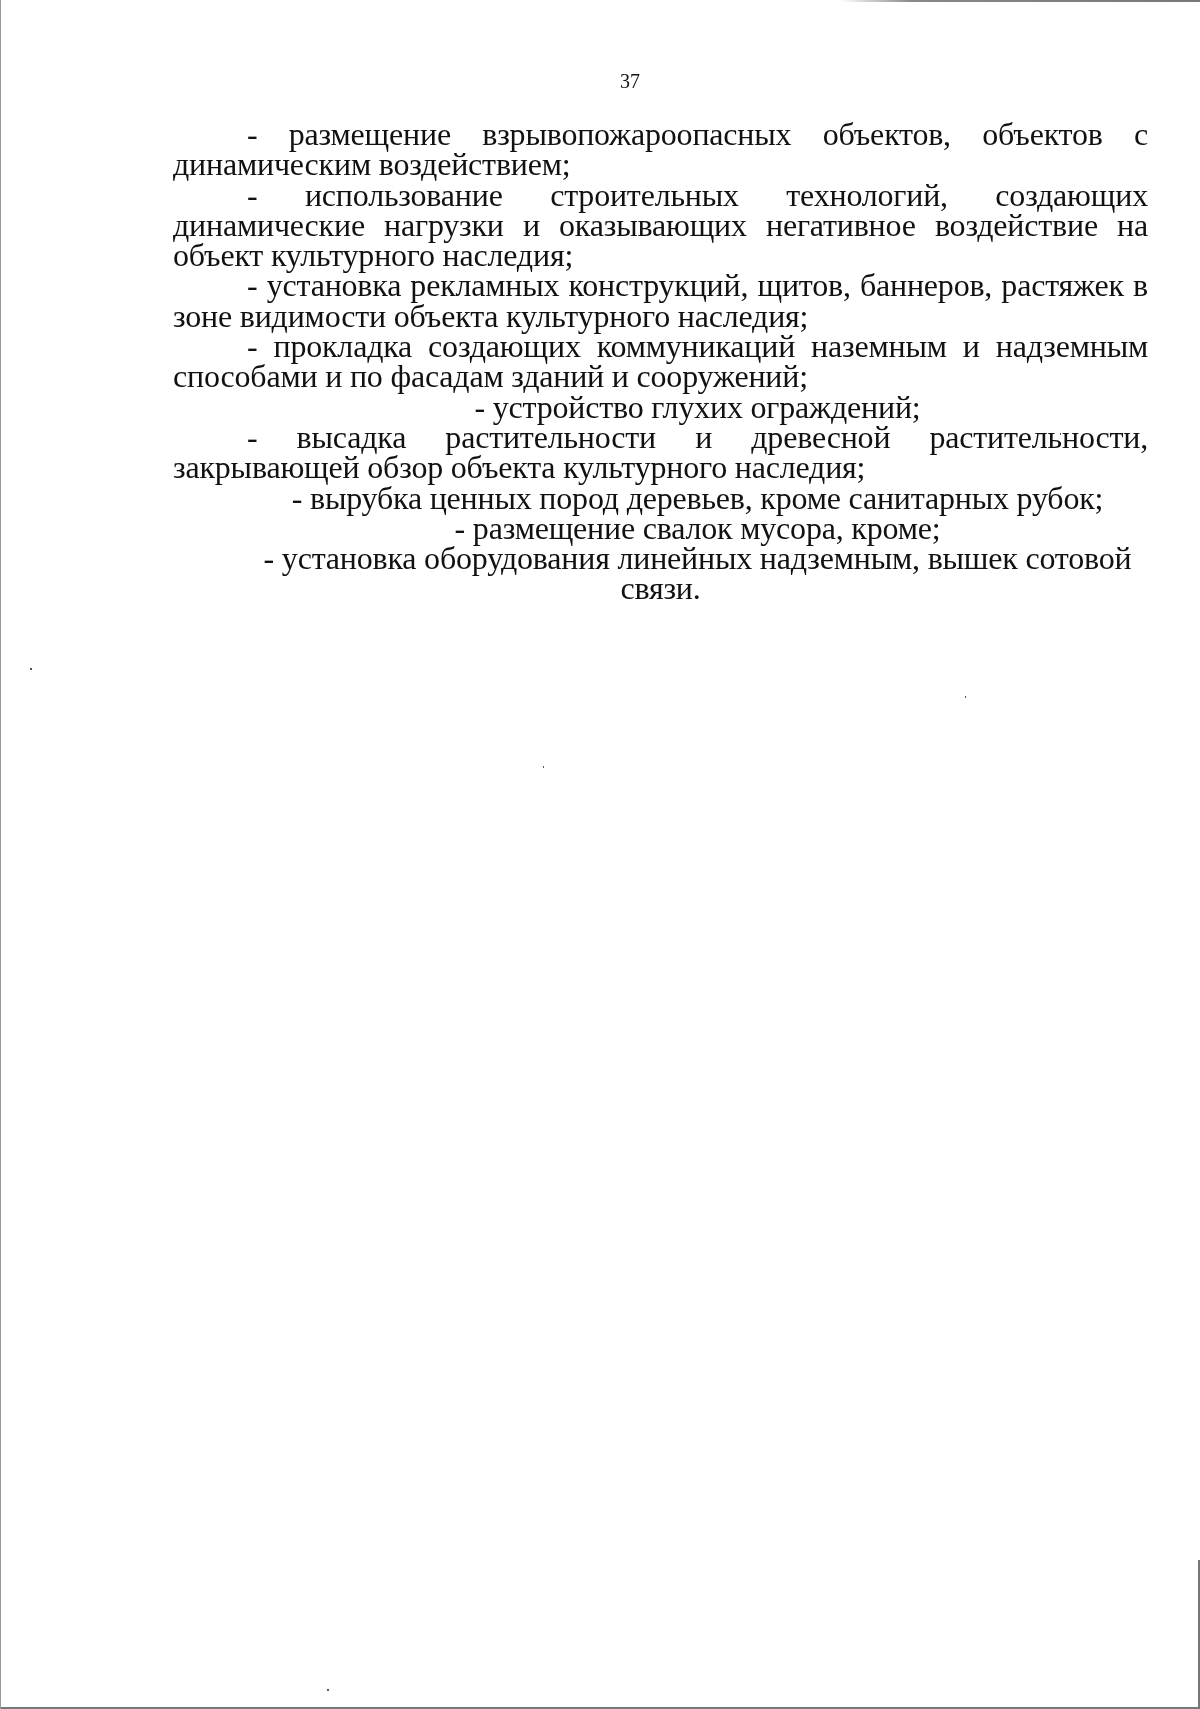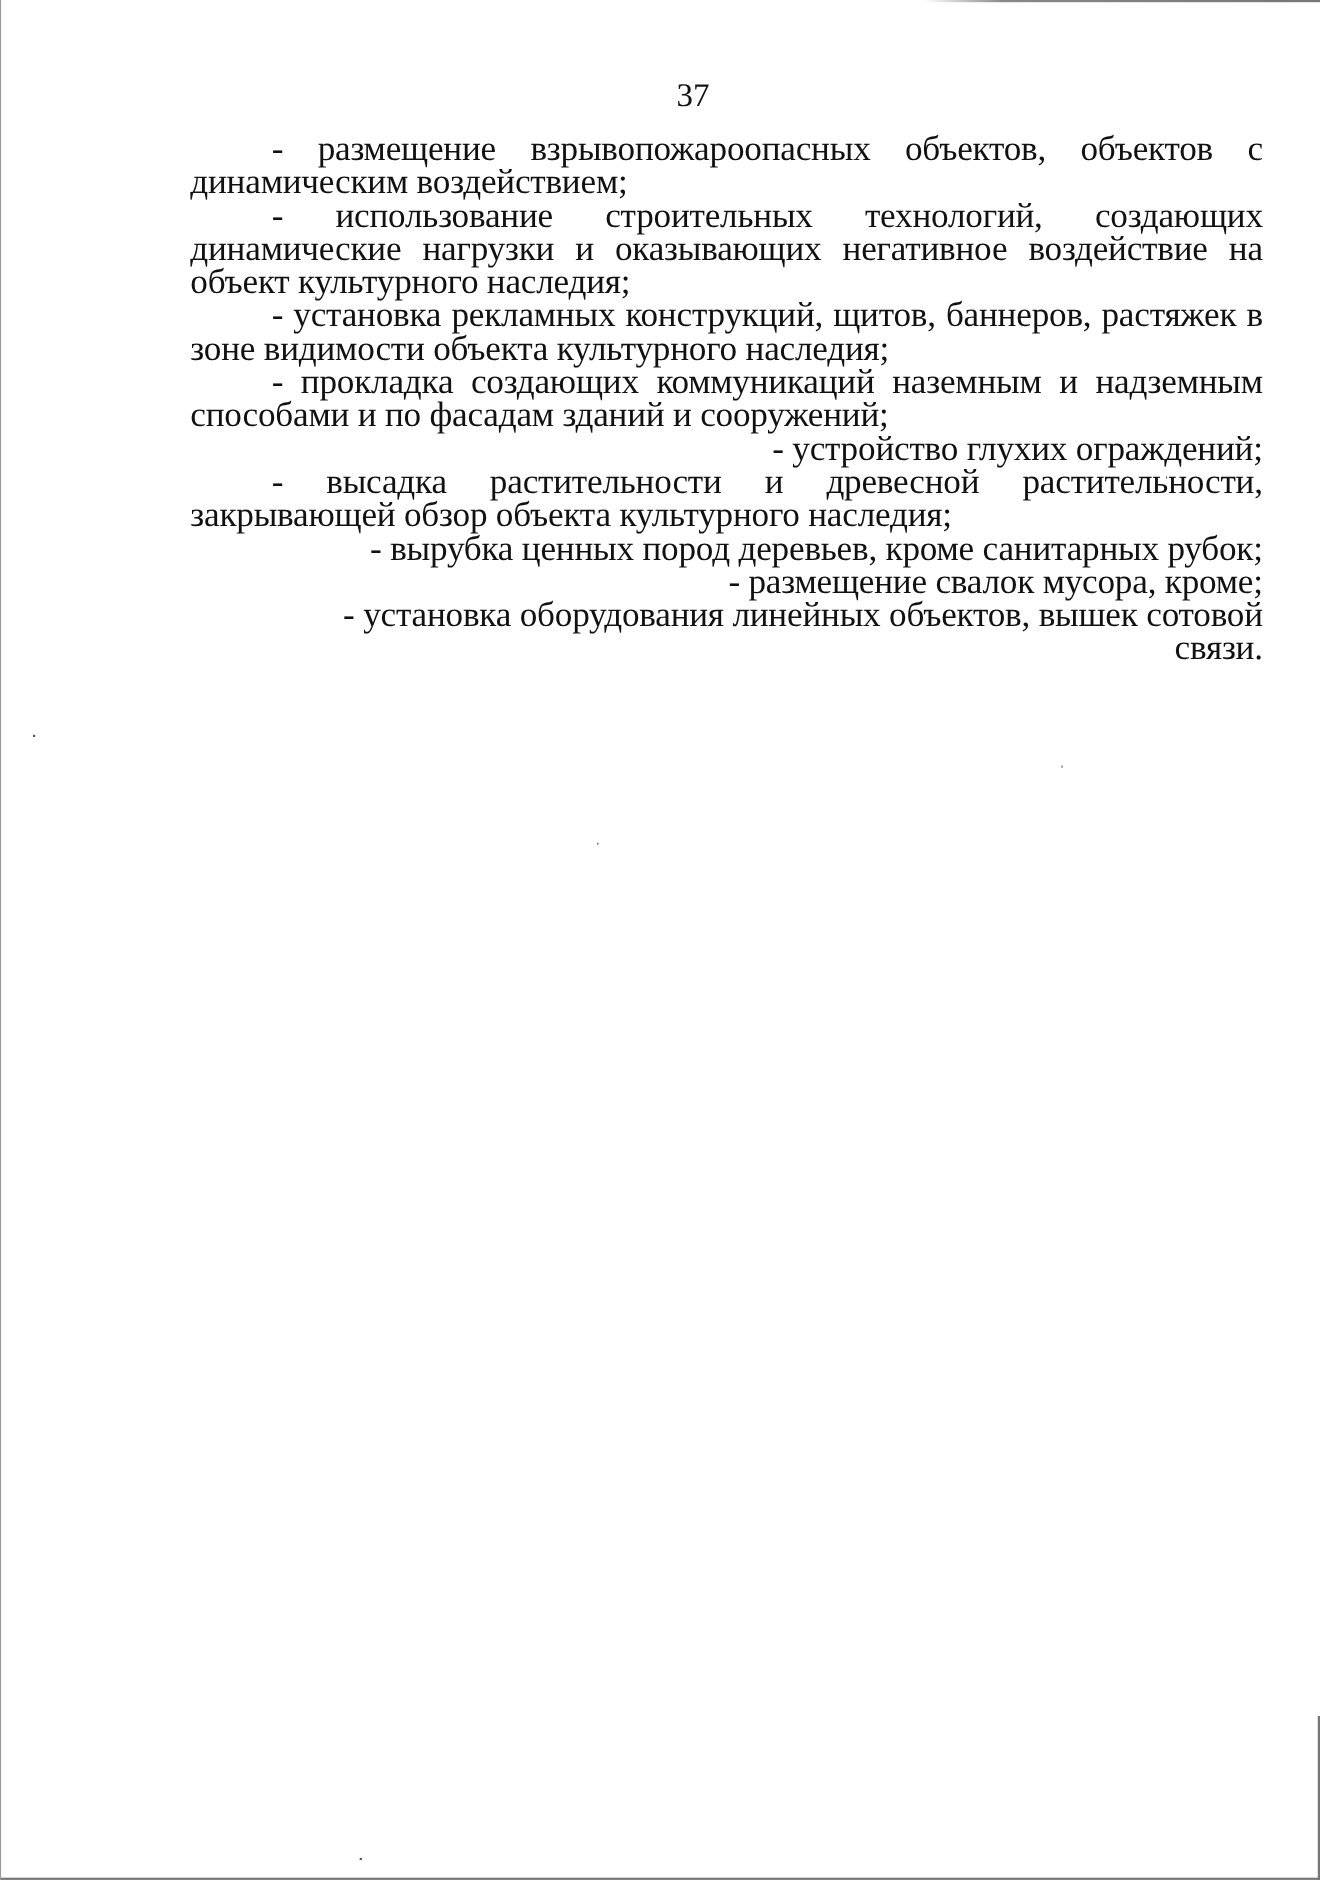--- a/index.html
+++ b/index.html
@@ -38,40 +38,40 @@
       right: 0; top: 1560px;
       width: 2px; height: 149px;
       background: #777;
     }
     .page-number {
       position: absolute;
       top: 70px;
       left: 0;
       width: 1200px;
       text-align: center;
-      font-size: 30px;
+      font-size: 20px;
       padding-left: 60px;
       box-sizing: border-box;
     }
     .content {
       position: absolute;
       top: 119px;
       left: 173px;
       width: 975px;
     }
     .para {
       margin: 0;
       font-size: 32px;
       line-height: 30.3px;
       text-align: justify;
       text-indent: 74px;
       letter-spacing: -0.2px;
     }
     .para.single {
-      text-align: right;
+      text-align: center;
     }
     .speck {
       position: absolute;
       width: 2px; height: 2px;
       background: #555;
     }
   </style>
 </head>
 <body>
 
@@ -84,20 +84,20 @@
 
 <div class="content">
   <p class="para">- размещение взрывопожароопасных объектов, объектов с динамическим воздействием;</p>
   <p class="para">- использование строительных технологий, создающих динамические нагрузки и оказывающих негативное воздействие на объект культурного наследия;</p>
   <p class="para">- установка рекламных конструкций, щитов, баннеров, растяжек в зоне видимости объекта культурного наследия;</p>
   <p class="para">- прокладка создающих коммуникаций наземным и надземным способами и по фасадам зданий и сооружений;</p>
   <p class="para single">- устройство глухих ограждений;</p>
   <p class="para">- высадка растительности и древесной растительности, закрывающей обзор объекта культурного наследия;</p>
   <p class="para single">- вырубка ценных пород деревьев, кроме санитарных рубок;</p>
   <p class="para single">- размещение свалок мусора, кроме;</p>
-  <p class="para single">- установка оборудования линейных объектов, вышек сотовой связи.</p>
+  <p class="para single">- установка оборудования линейных надземным, вышек сотовой связи.</p>
 </div>
 
 <div class="speck" style="left:30px;top:668px;"></div>
 <div class="speck" style="left:965px;top:696px;width:1px;"></div>
 <div class="speck" style="left:543px;top:766px;width:1px;"></div>
 <div class="speck" style="left:1060px;top:433px;width:1px;"></div>
 <div class="speck" style="left:327px;top:1689px;"></div>
 
 </body></html>

